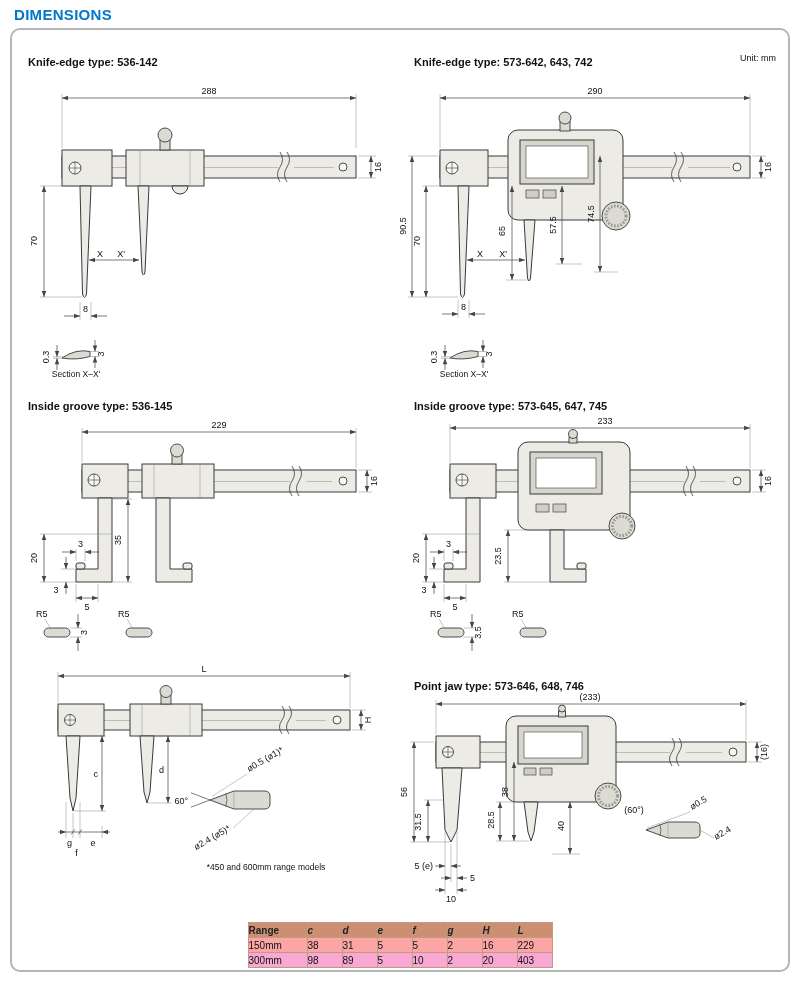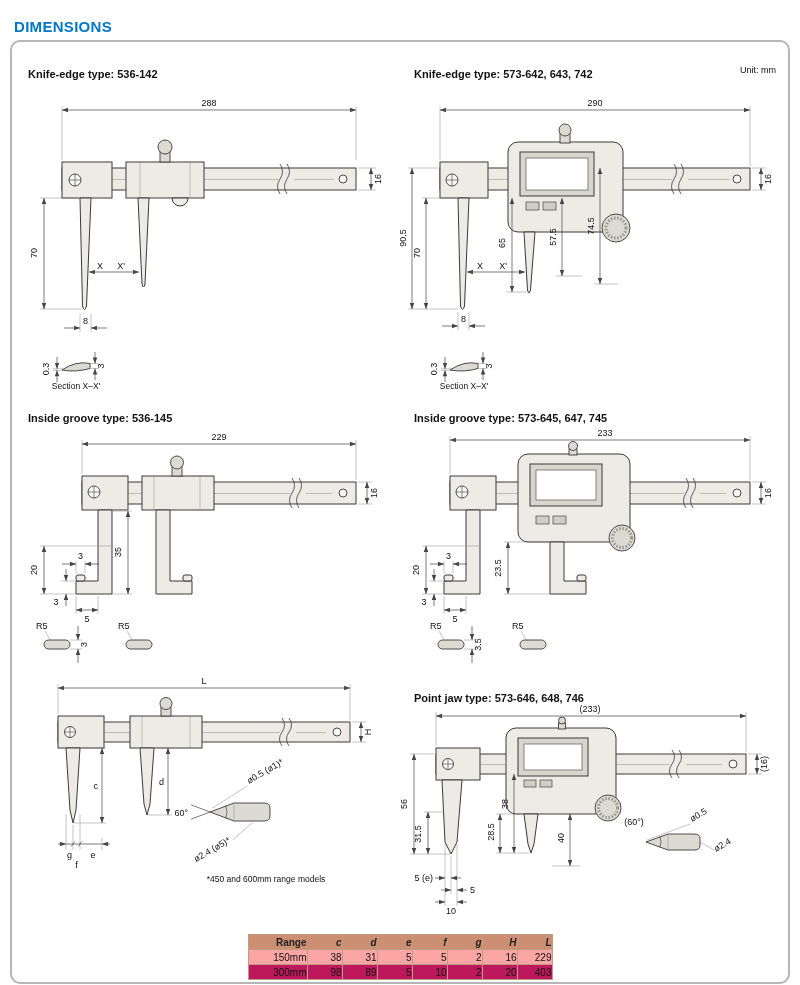--- a/index.html
+++ b/index.html
@@ -1,17 +1,17 @@
 <!DOCTYPE html>
 <html><head>
 <meta charset="utf-8">
 <style>
   html,body{margin:0;padding:0}
   body{width:800px;height:985px;background:#fff;font-family:"Liberation Sans",sans-serif;color:#111;overflow:hidden}
-  .page{position:relative;width:800px;height:985px;padding:16px 10px 0;box-sizing:border-box}
+  .page{position:relative;width:800px;height:985px;padding:4px 10px 0;box-sizing:border-box}
   .page-title{color:#0077c8;font-size:15px;font-weight:bold;letter-spacing:.3px;margin:2px 0 5px 4px}
   .panel-box{position:relative;border:2px solid #b5b5b5;border-radius:10px;height:944px;padding:6px 2px 0;box-sizing:border-box;overflow:hidden}
   .unit-label{position:absolute;top:23px;right:12px;font-size:9px}
   .grid{display:grid;grid-template-columns:1fr 1fr}
   .cell{position:relative}
   .ptitle{font-size:11px;font-weight:bold;margin:20px 0 0 14px}
   svg.draw{display:block}
   svg text{font-family:"Liberation Sans",sans-serif;font-size:9px;fill:#111}
   svg text.small{font-size:8.5px}
   .dim{stroke:#444;stroke-width:0.7;fill:none}
@@ -21,26 +21,26 @@
   .body{fill:#ecebe6;stroke:#3a3a3a;stroke-width:1}
   .body2{fill:#dbdad3;stroke:#3a3a3a;stroke-width:0.9}
   .hole{fill:#f7f7f4;stroke:#3a3a3a;stroke-width:0.9}
   .scr{stroke:#555;stroke-width:0.7}
   .lcdf{fill:#d7d6cd;stroke:#3a3a3a;stroke-width:1}
   .lcd{fill:#fff;stroke:#555;stroke-width:0.7}
   .btn{fill:#cfcec6;stroke:#444;stroke-width:0.7}
   .knurl{fill:none;stroke:#9a9992;stroke-width:3;stroke-dasharray:1.6 1.6}
   .table-wrap{margin-top:8px}
   .spec-table{border-collapse:collapse;margin:0 auto;font-size:10px}
-  .spec-table th,.spec-table td{border:1px solid #c09a82;text-align:right;padding:1.5px 0;width:34px}
+  .spec-table th,.spec-table td{border:1px solid #c09a82;text-align:left;padding:1.5px 0;width:34px}
   .spec-table th{background:#cd8f72;font-weight:bold;color:#222}
   .spec-table th.it{font-style:italic}
   .spec-table .range-col{width:58px}
   .spec-table tr.row-light td{background:#fca5a5}
-  .spec-table tr.row-dark td{background:#be185d}
+  .spec-table tr.row-dark td{background:#f9a8d4}
 </style>
 </head>
 <body>
 
 <svg width="0" height="0" style="position:absolute" aria-hidden="true">
   <defs>
     <marker id="ar" viewBox="0 0 10 10" refX="9" refY="5" markerWidth="7" markerHeight="7" orient="auto-start-reverse" markerUnits="userSpaceOnUse">
       <path d="M0.5,1.8 L9,5 L0.5,8.2 Z" fill="#444"></path>
     </marker>
   </defs>

